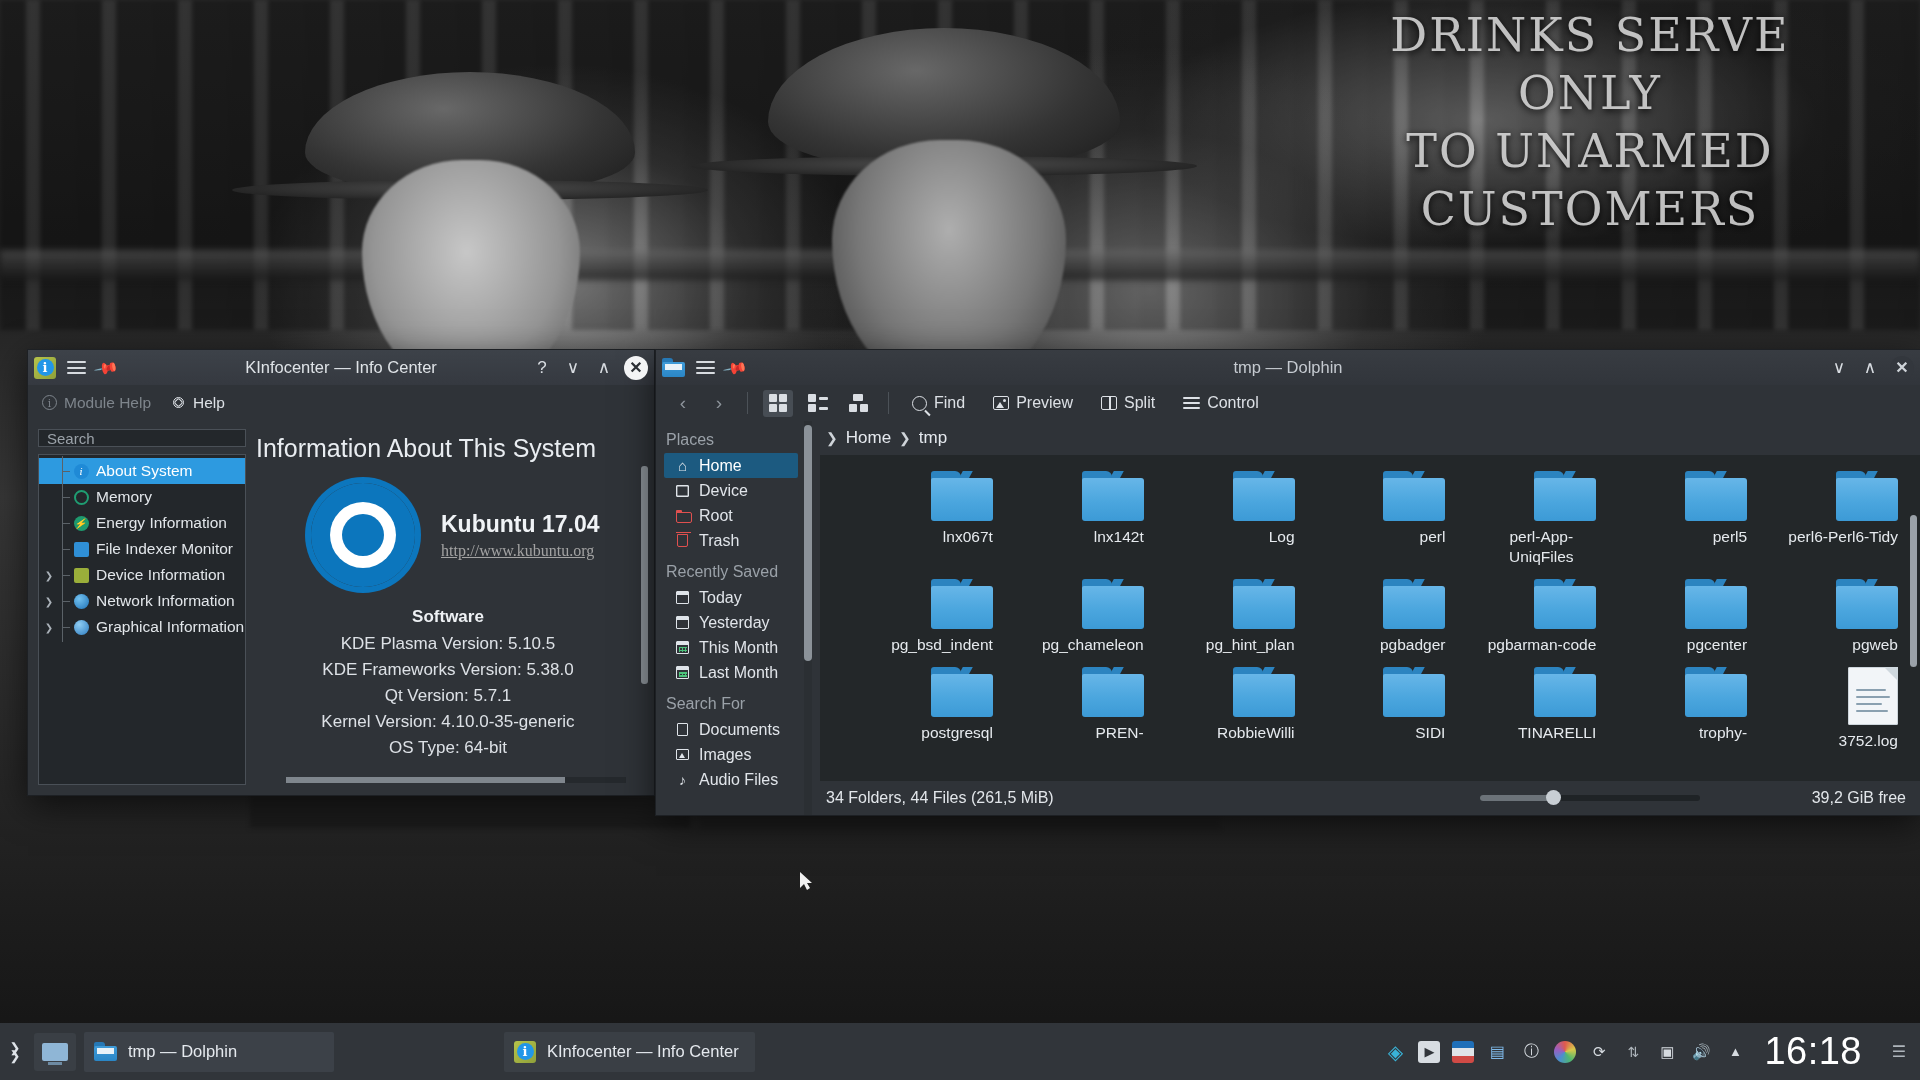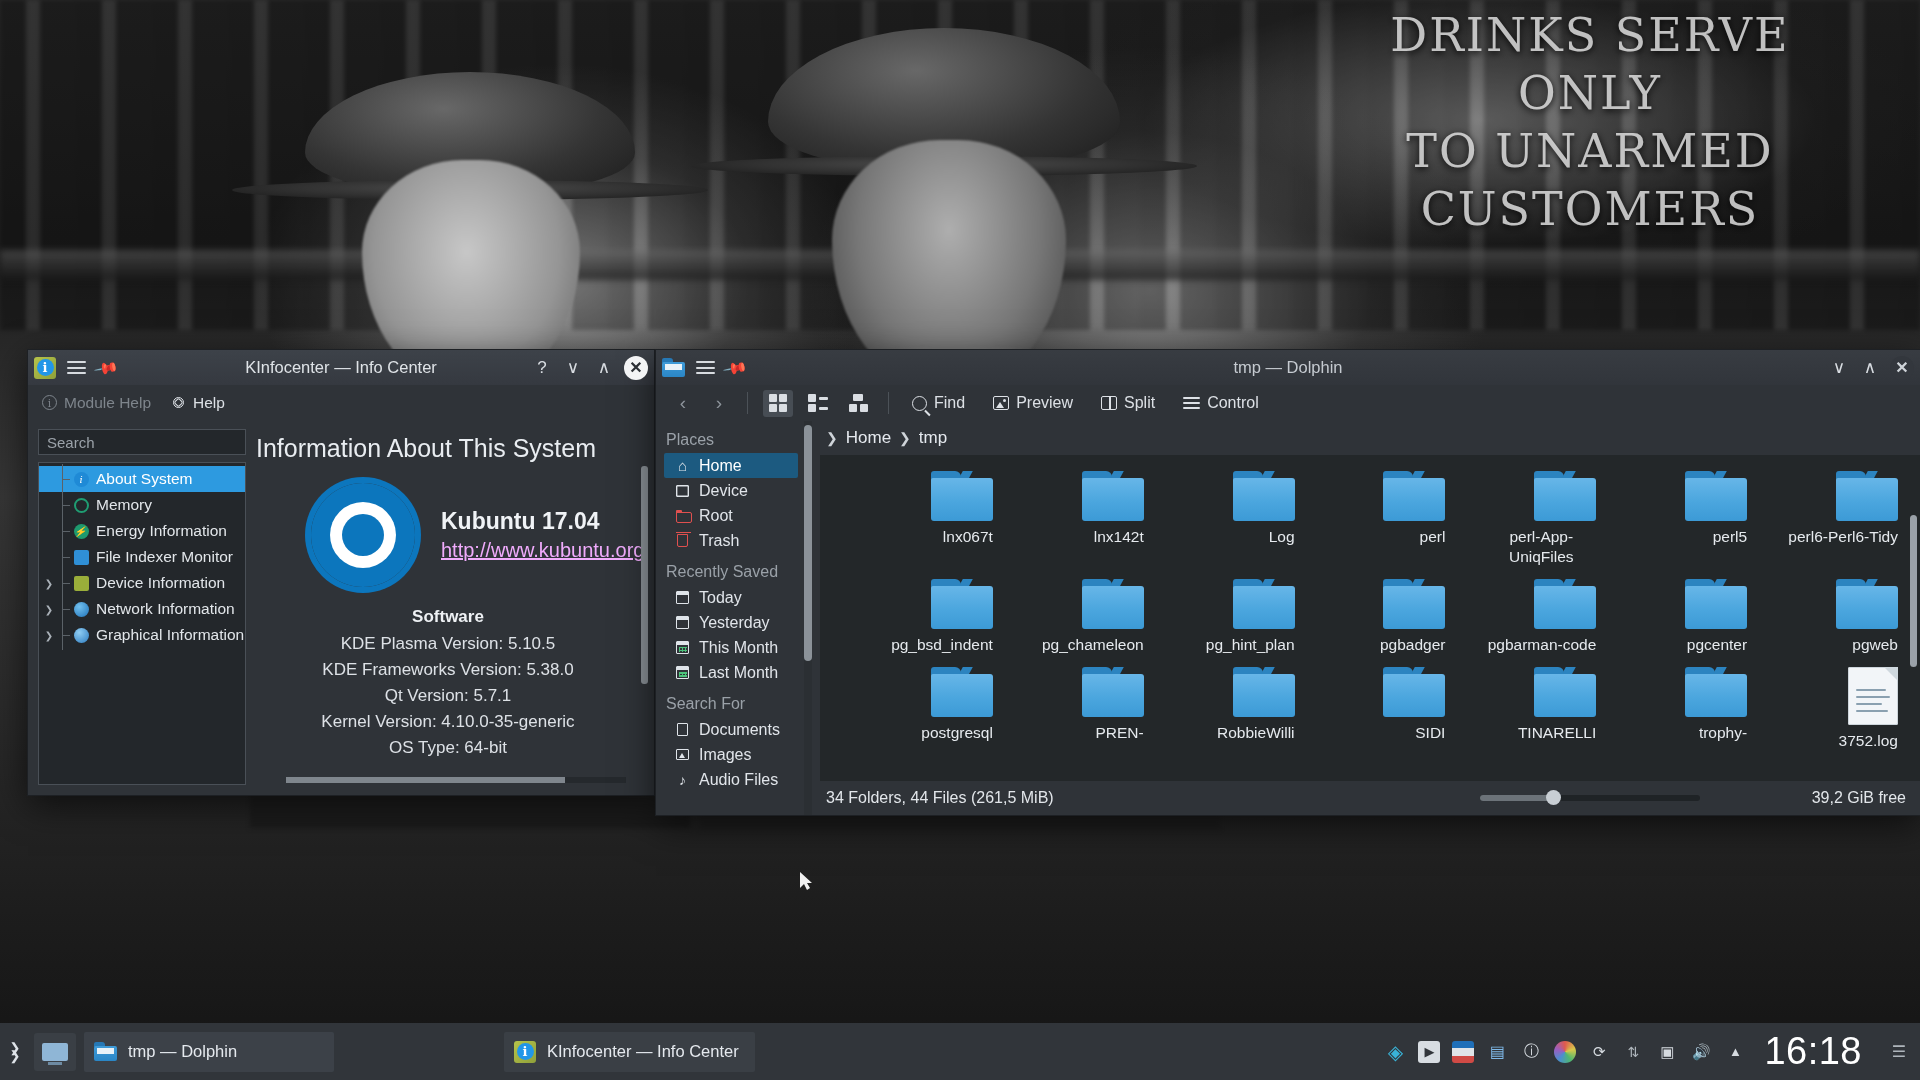--- a/index.html
+++ b/index.html
@@ -154,21 +154,21 @@
     border: 1.5px solid currentColor;
   }
   .help-ico::before { border-radius: 50%; }
   .help-ico::after { border-radius: 2px; transform: rotate(45deg); inset: 4px; }
   .kic-body { flex: 1; display: flex; padding: 0 0 0 0; min-height: 0; }
   .kic-left {
     width: 218px; flex: 0 0 218px; padding: 9px 0 10px 10px;
     display: flex; flex-direction: column; gap: 7px;
   }
   .kic-search {
-    height: 26px; background: #23272b; border: 1px solid #4a5057;
+    height: 18px; background: #23272b; border: 1px solid #4a5057;
     color: #9ba2a9; font-size: 15px; display: flex; align-items: center;
     padding: 0 8px;
   }
   .kic-tree {
     flex: 1; background: #23272b; border: 1px solid #4a5057;
     padding: 3px 0 0 0; overflow: hidden; position: relative;
   }
   .tree-row {
     height: 26px; display: flex; align-items: center;
     font-size: 15.5px; color: #e2e6ea; padding-left: 2px;
@@ -228,21 +228,21 @@
     margin: -23px 0 0 -7.5px; background: #ffffff; border-radius: 3px;
     transform-origin: 50% 50%;
   }
   .kubuntu-logo .cut {
     position: absolute; left: 50%; top: 50%; width: 116px; height: 116px;
     margin: -58px 0 0 -58px; border-radius: 50%;
     box-shadow: inset 0 0 0 6px #0c76bd;
   }
   .kic-heroTxt { display: flex; flex-direction: column; gap: 4px; }
   .kic-distro { font-size: 23px; font-weight: 700; color: #f0f3f6; }
-  .kic-url { font-size: 20px; color: #f0abfc; text-decoration: underline; }
+  .kic-url { font-size: 16px; color: #a3a3a3; text-decoration: underline; font-family: Liberation Serif, serif; }
   .kic-softTitle {
     font-size: 17px; font-weight: 700; color: #eef1f4;
     text-align: center; margin: 10px 0 4px 0;
   }
   .kic-kv { font-size: 17px; color: #dde1e6; text-align: center; line-height: 26px; }
   .kic-hscroll {
     position: absolute; left: 258px; right: 28px; bottom: 12px; height: 6px;
     background: #25292d;
   }
   .kic-hscroll i { display: block; height: 6px; width: 82%; background: #7f868d; }

